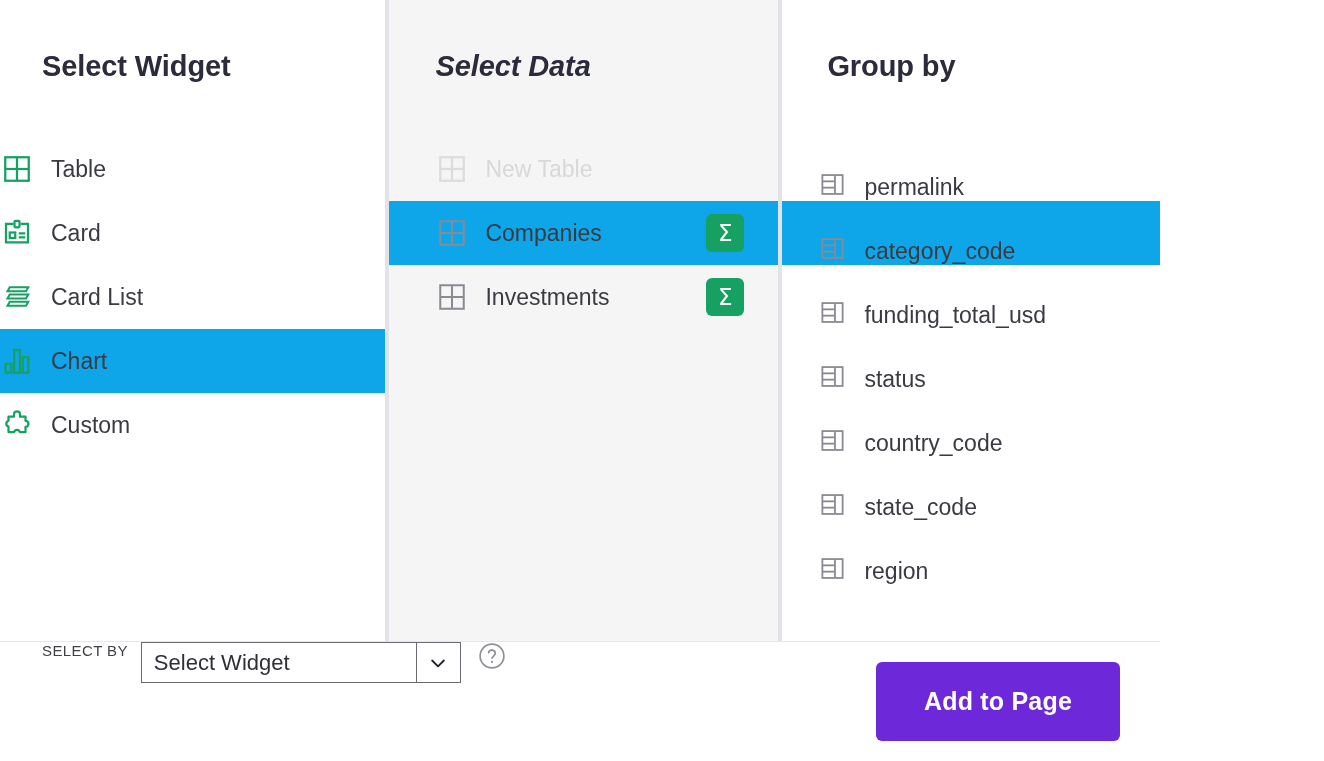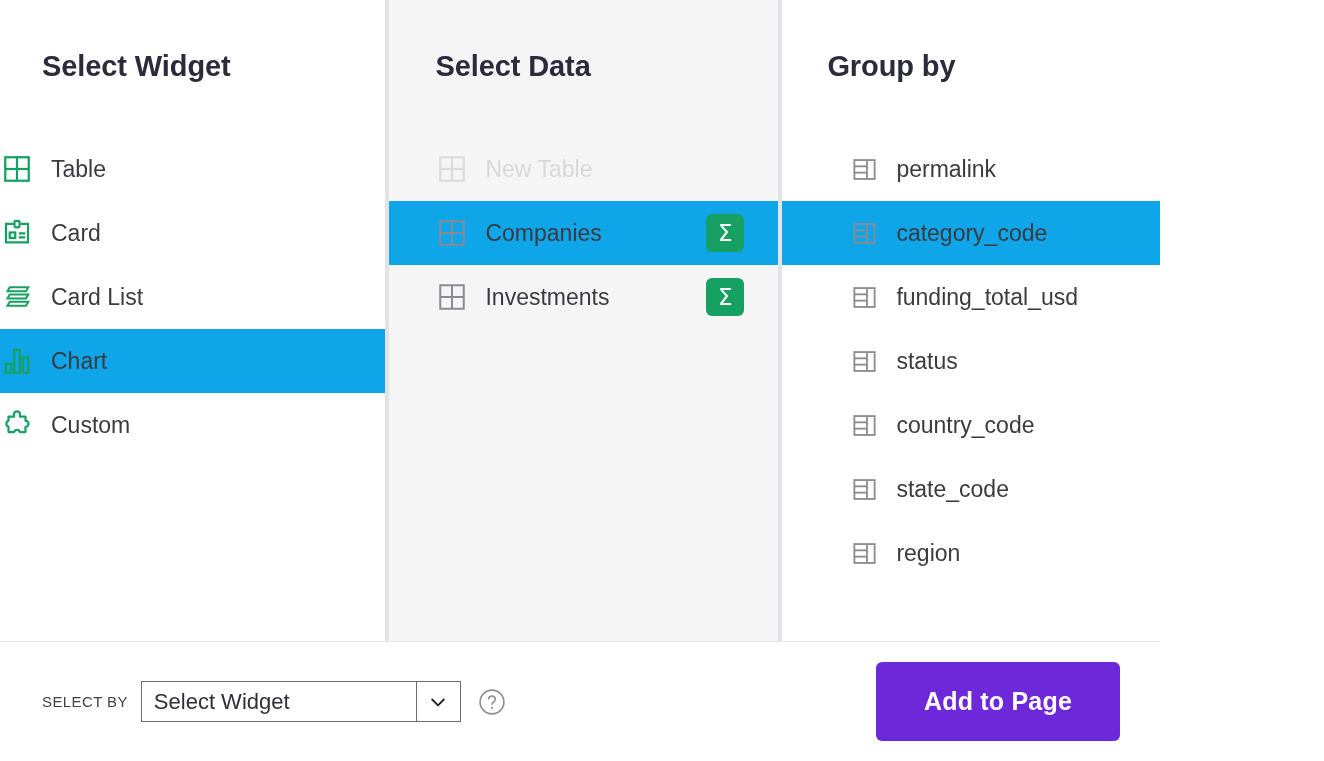--- a/index.html
+++ b/index.html
@@ -50,42 +50,42 @@
     font-size: 29px;
     font-weight: 600;
     color: #2b2b3b;
     letter-spacing: -0.1px;
     padding: 0 0 0 42px;
     margin: 0;
     line-height: 1;
     position: absolute;
     top: 52px;
   }
-  .pane-data .pane-title { padding-left: 46px; }
+  .pane-data .pane-title { padding-left: 46px; font-style: italic; }
   .pane-group .pane-title { padding-left: 45px; }
 
   .rows {
     position: absolute;
     top: 137px;
     left: 0;
     right: 0;
     bottom: 0;
     overflow: hidden;
   }
 
   .row {
     display: flex;
     align-items: center;
     height: 64px;
     padding-right: 20px;
     cursor: pointer;
     user-select: none;
   }
   .pane-data .row { padding-left: 46px; padding-right: 34px; text-align: center; }
-  .pane-group .row { padding-left: 65px; }
+  .pane-group .row { padding-left: 33px; align-items: flex-end; }
 
   .row.selected { background: #0ea5e9; }
   .row.disabled { cursor: default; }
 
   .row-icon {
     width: 34px;
     height: 34px;
     flex: 0 0 34px;
     display: flex;
     align-items: center;
@@ -115,21 +115,21 @@
     font-size: 23px;
     font-family: "DejaVu Sans", sans-serif;
     line-height: 1;
   }
 
   
   .footer {
     position: relative;
     height: 119px;
     display: flex;
-    align-items: center;
+    align-items: flex-start;
     padding: 0 42px;
     background: #ffffff;
   }
   .select-by-label {
     font-size: 15px;
     letter-spacing: 0.4px;
     color: #3f3f46;
     text-transform: uppercase;
     margin-right: 13px;
     white-space: nowrap;

